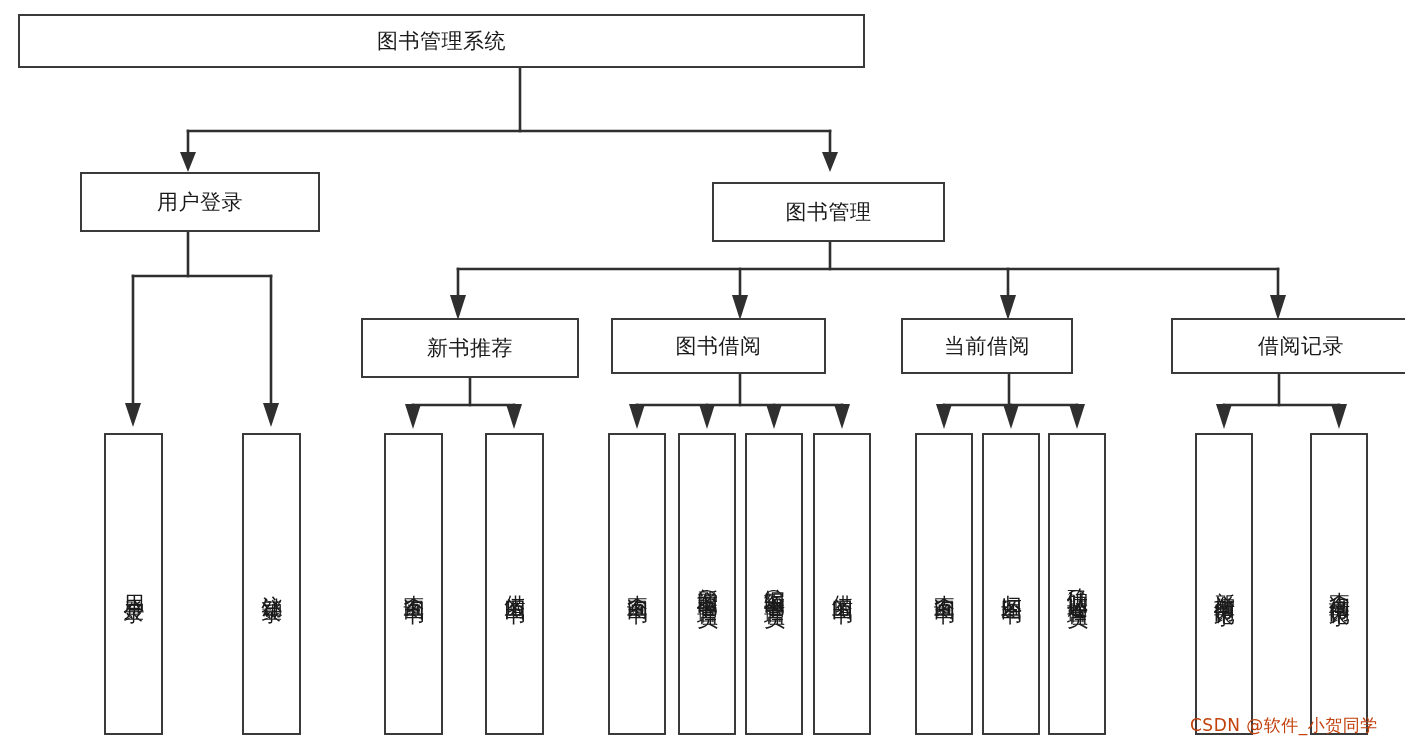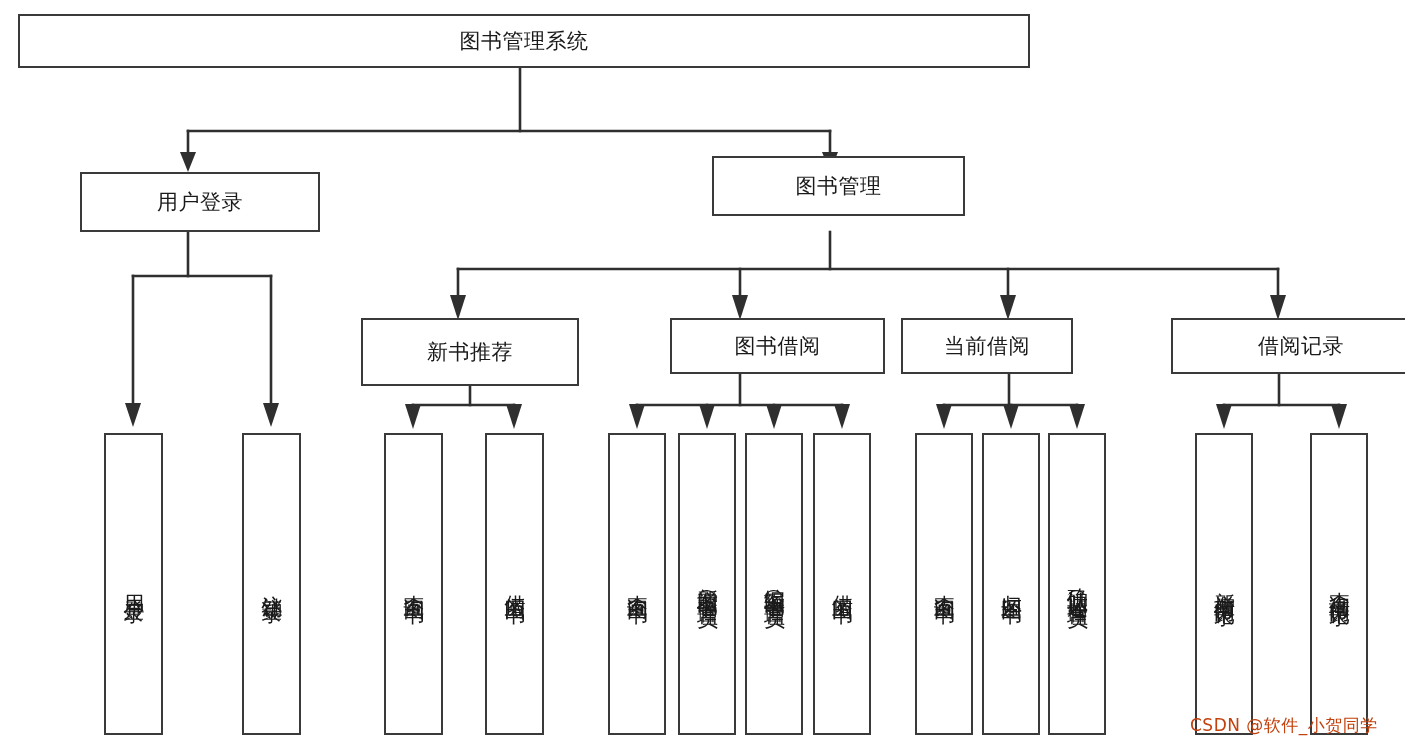--- a/index.html
+++ b/index.html
@@ -143,35 +143,35 @@
 
       <polygon points="936,404 952,404 944,429"></polygon>
       <polygon points="1003,404 1019,404 1011,429"></polygon>
       <polygon points="1069,404 1085,404 1077,429"></polygon>
 
       <polygon points="1216,404 1232,404 1224,429"></polygon>
       <polygon points="1331,404 1347,404 1339,429"></polygon>
     </g>
   </svg>
 
-  <div class="node-box horizontal" style="left:18px; top:14px; width:1012px; height:54px;font-family:Liberation Serif, serif;">
+  <div class="node-box horizontal" style="left:18px; top:14px; width:847px; height:54px;font-family:Liberation Serif, serif;">
     <span class="node-label">图书管理系统</span>
   </div>
 
   <div class="node-box horizontal" style="left:80px; top:172px; width:240px; height:60px;">
     <span class="node-label">用户登录</span>
   </div>
-  <div class="node-box horizontal" style="left:712px; top:156px; width:253px; height:60px;">
+  <div class="node-box horizontal" style="left:712px; top:182px; width:233px; height:60px;">
     <span class="node-label">图书管理</span>
   </div>
 
-  <div class="node-box horizontal" style="left:361px; top:318px; width:218px; height:68px;">
+  <div class="node-box horizontal" style="left:361px; top:318px; width:218px; height:60px;">
     <span class="node-label">新书推荐</span>
   </div>
-  <div class="node-box horizontal" style="left:670px; top:318px; width:215px; height:56px;">
+  <div class="node-box horizontal" style="left:611px; top:318px; width:215px; height:56px;">
     <span class="node-label">图书借阅</span>
   </div>
   <div class="node-box horizontal" style="left:901px; top:318px; width:172px; height:56px;">
     <span class="node-label">当前借阅</span>
   </div>
   <div class="node-box horizontal" style="left:1171px; top:318px; width:252px; height:56px;padding-left:8px;">
     <span class="node-label">借阅记录</span>
   </div>
 
   <div class="node-box vertical" style="left:104px; top:433px; width:59px; height:302px;">

